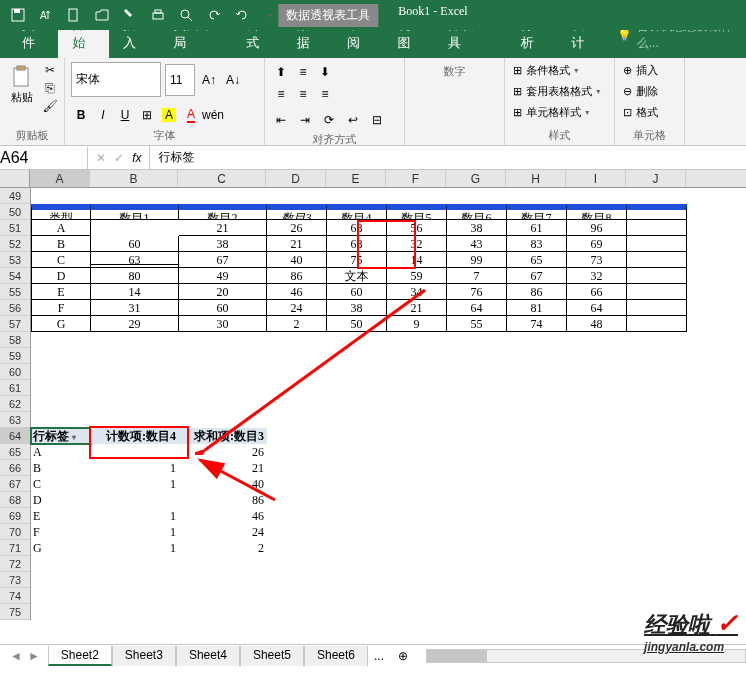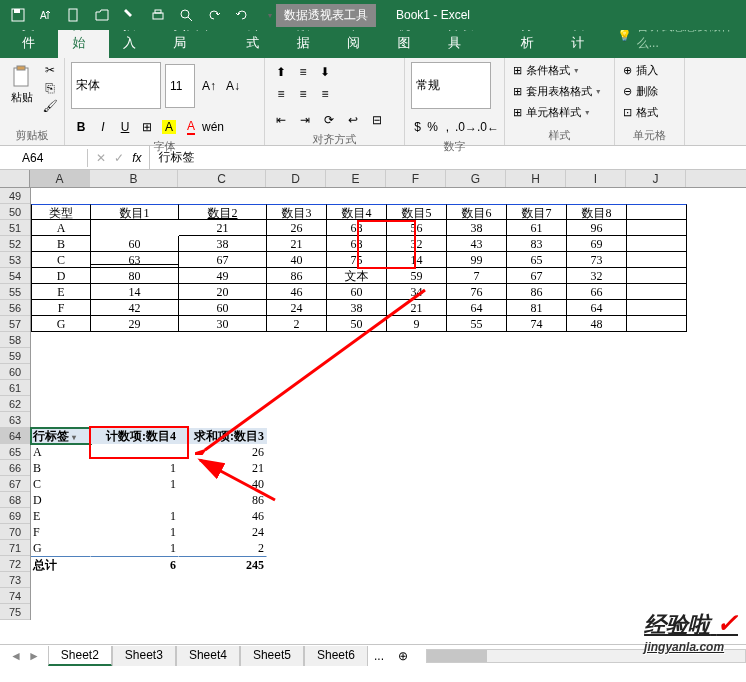--- a/index.html
+++ b/index.html
@@ -2,70 +2,70 @@
 <html><head>
   <meta charset="utf-8">
   <style>
     * { margin: 0; padding: 0; box-sizing: border-box; }
     body { font-family: "Microsoft YaHei", SimSun, sans-serif; font-size: 12px; background: #fff; overflow: hidden; width: 746px; height: 682px; position: relative; }
     
     
     .titlebar { background: #217346; height: 30px; display: flex; align-items: center; position: relative; }
     .qat { display: flex; gap: 12px; padding-left: 10px; }
     .qat-icon { width: 16px; height: 16px; display: flex; align-items: center; justify-content: center; color: #fff; cursor: pointer; }
-    .title-center { position: absolute; left: 50%; transform: translateX(-50%); display: flex; gap: 20px; color: #fff; font-size: 12px; align-items: center; }
+    .title-center { position: absolute; left: 50%; transform: translateX(-50%); display: flex; gap: 20px; color: #fff; font-size: 12px; align-items: flex-start; font-family: Liberation Serif, serif; }
     .pivot-tool { background: #888; padding: 3px 8px; color: #fff; }
     
     
     .ribbon-tabs { background: #217346; height: 28px; display: flex; align-items: flex-end; padding-left: 8px; }
     .tab { padding: 6px 14px; color: #fff; cursor: pointer; font-size: 13px; }
     .tab.active { background: #f3f3f3; color: #217346; }
     .tab.context { color: #fff; }
     .tell-me { margin-left: auto; padding: 6px 10px; color: #a0d0b0; font-size: 12px; display: flex; align-items: center; gap: 4px; }
     
     
     .ribbon { background: #f3f3f3; height: 88px; display: flex; border-bottom: 1px solid #c6c6c6; }
     .group { border-right: 1px solid #d4d4d4; padding: 4px 6px 2px; display: flex; flex-direction: column; justify-content: space-between; position: relative; }
     .group-label { text-align: center; font-size: 11px; color: #666; padding-top: 2px; }
     .group-content { display: flex; gap: 4px; align-items: flex-start; flex: 1; }
     .big-btn { display: flex; flex-direction: column; align-items: center; gap: 2px; padding: 2px 4px; cursor: pointer; }
     .big-btn svg { width: 24px; height: 24px; }
     .btn-label { font-size: 11px; }
     .mini-col { display: flex; flex-direction: column; gap: 2px; }
     .mini-icon { width: 16px; height: 16px; cursor: pointer; display: flex; align-items: center; justify-content: center; }
     .font-row { display: flex; gap: 4px; align-items: center; margin-bottom: 4px; }
-    .font-select { background: #fff; border: 1px solid #ababab; padding: 14px 4px; font-size: 12px; }
+    .font-select { background: #fff; border: 1px solid #ababab; padding: 8px 4px; font-size: 12px; }
     .font-btns { display: flex; gap: 2px; }
     .font-btn { width: 20px; height: 20px; display: flex; align-items: center; justify-content: center; cursor: pointer; font-size: 12px; }
     .align-grid { display: grid; grid-template-columns: repeat(3, 20px); gap: 2px; }
     .align-btn { width: 20px; height: 20px; display: flex; align-items: center; justify-content: center; cursor: pointer; }
     .style-item { display: flex; align-items: center; gap: 4px; font-size: 11px; padding: 1px 2px; cursor: pointer; }
     .cell-item { display: flex; align-items: center; gap: 4px; font-size: 11px; padding: 1px 2px; cursor: pointer; }
     
     
     .formula-bar { height: 24px; background: #fff; border-bottom: 1px solid #c6c6c6; display: flex; align-items: center; }
-    .name-box { width: 88px; border-right: 1px solid #c6c6c6; padding: 2px 22px; font-size: 12px; }
+    .name-box { width: 88px; border-right: 1px solid #c6c6c6; padding: 2px 0; font-size: 16px; }
     .fb-icons { display: flex; gap: 8px; padding: 0 8px; border-right: 1px solid #c6c6c6; height: 100%; align-items: center; }
     .fb-value { padding: 2px 8px; font-size: 12px; }
     
     
     .grid-area { position: relative; overflow: hidden; height: 474px; background: #fff; }
     .col-headers { display: flex; background: #e6e6e6; border-bottom: 1px solid #999; height: 18px; position: sticky; top: 0; }
     .corner { width: 30px; border-right: 1px solid #999; background: #e6e6e6; }
     .col-h { border-right: 1px solid #ccc; text-align: center; font-size: 12px; line-height: 18px; color: #333; background: #e6e6e6; }
     .col-h.sel { background: #ccc; }
     .grid-body { display: flex; }
     .row-headers { display: flex; flex-direction: column; background: #e6e6e6; border-right: 1px solid #999; }
     .row-h { width: 30px; height: 16px; border-bottom: 1px solid #ccc; text-align: center; font-size: 11px; line-height: 16px; color: #333; }
     .row-h.sel { background: #ccc; }
     .cells { position: relative; }
     .cell-row { display: flex; height: 16px; }
     .cell { border-right: 1px solid transparent; border-bottom: 1px solid transparent; font-size: 12px; padding: 0 2px; line-height: 16px; overflow: hidden; white-space: nowrap; font-family: SimSun, serif; }
     .tbl .cell { border-right: 1px solid #000; border-bottom: 1px solid #000; text-align: center; }
-    .tbl-top .cell { border-top: 1px solid #1d4ed8; }
+    .tbl-top .cell { border-top: 6px solid #1d4ed8; }
     .tbl-left { border-left: 1px solid #000; }
     .pivot-header { background: #dce6f1; font-weight: bold; }
     .pivot-total { font-weight: bold; border-top: 1px solid #4f81bd; }
     .selected-cell { outline: 2px solid #217346; outline-offset: -1px; }
     
     
     .red-box { position: absolute; border: 2px solid #f00; pointer-events: none; }
     .red-arrow { position: absolute; pointer-events: none; }
     
     
@@ -225,30 +225,20 @@
         <span class="align-btn">⇥</span>
         <span class="align-btn">⟳</span>
         <span class="align-btn">↩</span>
         <span class="align-btn">⊟</span>
       </div>
     </div>
     <div class="group-label">对齐方式</div>
   </div>
 
   <div class="group" style="width:100px">
-    <div class="group-content" style="flex-direction:column;align-items:stretch">
-      <div class="font-select" style="width:80px">常规</div>
-      <div style="display:flex;gap:2px;margin-top:4px">
-        <span class="font-btn">$</span>
-        <span class="font-btn">%</span>
-        <span class="font-btn">,</span>
-        <span class="font-btn">.0→</span>
-        <span class="font-btn">.0←</span>
-      </div>
-    </div>
     <div class="group-label">数字</div>
   </div>
 
   <div class="group" style="width:110px">
     <div class="group-content" style="flex-direction:column;align-items:stretch">
       <div class="style-item">
           <span>⊞</span>
           <span>条件格式</span>
           <span class="drop-arrow">▾</span>
         </div>
@@ -351,21 +341,21 @@
           <div class="cell" style="width: 60px;"></div>
           <div class="cell" style="width: 60px;"></div>
           <div class="cell" style="width: 60px;"></div>
           <div class="cell" style="width: 60px;"></div>
           <div class="cell" style="width: 60px;"></div>
         </div>
         <div class="cell-row tbl tbl-top">
           <div class="cell tbl-left" style="width: 60px;">类型</div>
           <div class="cell" style="width: 88px;">数目1</div>
           <div class="cell" style="width: 88px; text-decoration: underline;">数目2</div>
-          <div class="cell" style="width: 60px;">数目3</div>
+          <div class="cell" style="width: 60px; font-style: italic;">数目3</div>
           <div class="cell" style="width: 60px;">数目4</div>
           <div class="cell" style="width: 60px;">数目5</div>
           <div class="cell" style="width: 60px;">数目6</div>
           <div class="cell" style="width: 60px;">数目7</div>
           <div class="cell" style="width: 60px;">数目8</div>
           <div class="cell" style="width: 60px;"></div>
         </div>
         <div class="cell-row tbl">
           <div class="cell tbl-left" style="width: 60px;">A</div>
           <div class="cell" style="width: 88px; margin-top: 44px;">95</div>
@@ -421,21 +411,21 @@
           <div class="cell" style="width: 60px;">46</div>
           <div class="cell" style="width: 60px;">60</div>
           <div class="cell" style="width: 60px;">34</div>
           <div class="cell" style="width: 60px;">76</div>
           <div class="cell" style="width: 60px;">86</div>
           <div class="cell" style="width: 60px;">66</div>
           <div class="cell" style="width: 60px;"></div>
         </div>
         <div class="cell-row tbl">
           <div class="cell tbl-left" style="width: 60px;">F</div>
-          <div class="cell" style="width: 88px;">42</div>
+          <div class="cell" style="width: 88px;">31</div>
           <div class="cell" style="width: 88px;">60</div>
           <div class="cell" style="width: 60px;">24</div>
           <div class="cell" style="width: 60px;">38</div>
           <div class="cell" style="width: 60px;">21</div>
           <div class="cell" style="width: 60px;">64</div>
           <div class="cell" style="width: 60px;">81</div>
           <div class="cell" style="width: 60px;">64</div>
           <div class="cell" style="width: 60px;"></div>
         </div>
         <div class="cell-row tbl">
@@ -603,32 +593,20 @@
           <div class="cell" style="width: 60px;"></div>
           <div class="cell" style="width: 60px;"></div>
           <div class="cell" style="width: 60px;"></div>
           <div class="cell" style="width: 60px;"></div>
           <div class="cell" style="width: 60px;"></div>
         </div>
         <div class="cell-row">
           <div class="cell" style="width: 60px;">G</div>
           <div class="cell" style="width: 88px; text-align: right;">1</div>
           <div class="cell" style="width: 88px; text-align: right;">2</div>
-          <div class="cell" style="width: 60px;"></div>
-          <div class="cell" style="width: 60px;"></div>
-          <div class="cell" style="width: 60px;"></div>
-          <div class="cell" style="width: 60px;"></div>
-          <div class="cell" style="width: 60px;"></div>
-          <div class="cell" style="width: 60px;"></div>
-          <div class="cell" style="width: 60px;"></div>
-        </div>
-        <div class="cell-row">
-          <div class="cell pivot-total" style="width: 60px;">总计</div>
-          <div class="cell pivot-total" style="width: 88px; text-align: right;">6</div>
-          <div class="cell pivot-total" style="width: 88px; text-align: right;">245</div>
           <div class="cell" style="width: 60px;"></div>
           <div class="cell" style="width: 60px;"></div>
           <div class="cell" style="width: 60px;"></div>
           <div class="cell" style="width: 60px;"></div>
           <div class="cell" style="width: 60px;"></div>
           <div class="cell" style="width: 60px;"></div>
           <div class="cell" style="width: 60px;"></div>
         </div>
         <div class="cell-row">
           <div class="cell" style="width: 60px;"></div>

